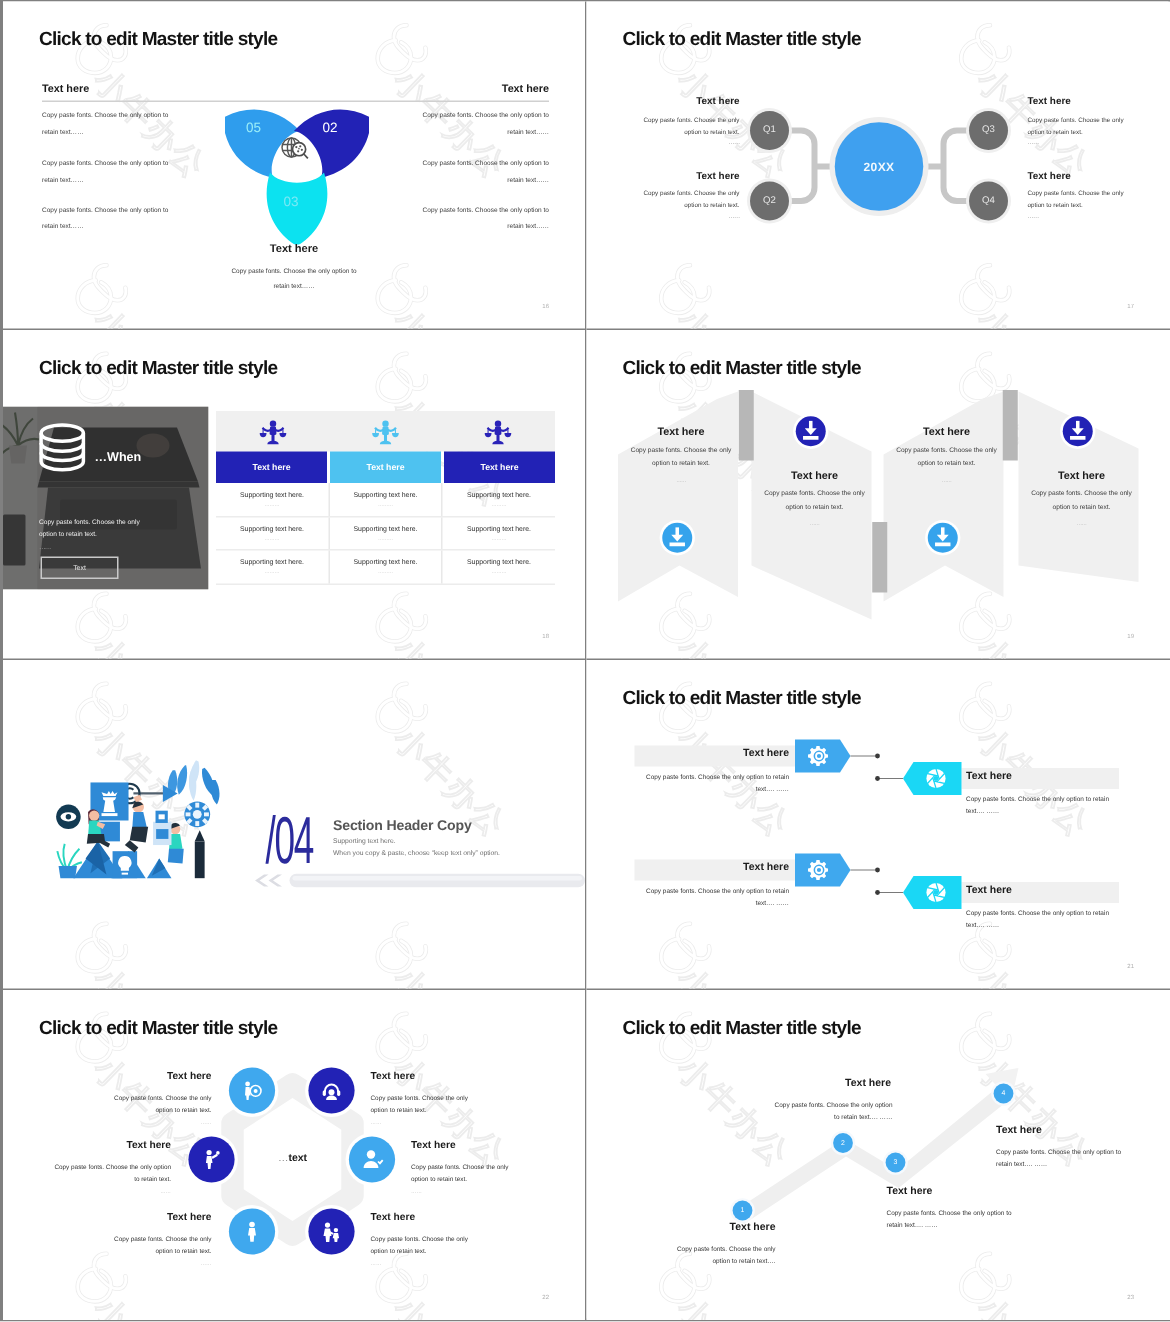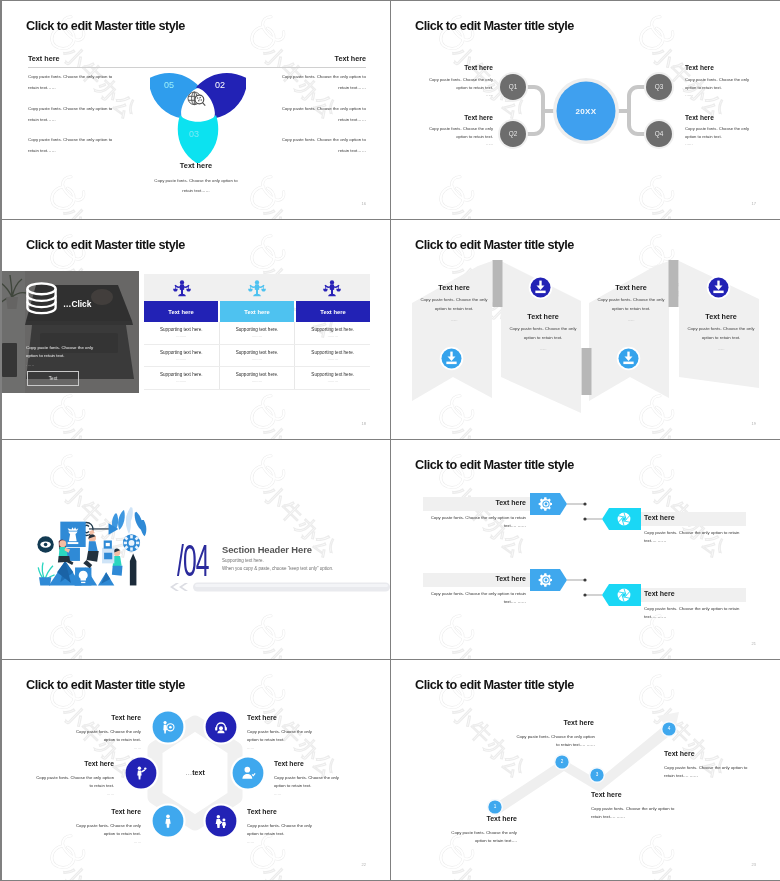--- a/index.html
+++ b/index.html
@@ -354,21 +354,21 @@
         <rect width="137" height="122" fill="#3a3a3a" opacity="0.72"></rect>
       </svg>
       <svg class="s18-dbic" viewBox="0 0 40 36">
         <g fill="none" stroke="#fff" stroke-width="2.4">
           <ellipse cx="20" cy="8" rx="14.5" ry="5.6"></ellipse>
           <path d="M5.5 8 V27.5 C5.5 30.6 12 33.1 20 33.1 C28 33.1 34.5 30.6 34.5 27.5 V8"></path>
           <path d="M5.5 14.8 C5.5 17.9 12 20.4 20 20.4 C28 20.4 34.5 17.9 34.5 14.8"></path>
           <path d="M5.5 21.2 C5.5 24.3 12 26.8 20 26.8 C28 26.8 34.5 24.3 34.5 21.2"></path>
         </g>
       </svg>
-      <div class="s18-cap">…Click</div>
+      <div class="s18-cap">…When</div>
       <div class="s18-ptxt"><span>Copy paste fonts. Choose the only</span><br><span>option to retain text.</span><br><span class="dots">……</span></div>
       <div class="s18-btn">Text</div>
     </div>
     <div class="s18-table">
       <div class="s18-icorow">
         <div class="s18-ic">
               <svg viewBox="0 0 30 30" style="position:absolute;left:50%;top:50%;transform:translate(-50%,-50%);width:19px;height:19px">
                 <g fill="#2a23b8">
                   <circle cx="15" cy="6.2" r="3.4"></circle>
                   <path d="M11.8 10.5 C11.8 9.6 12.4 9.1 15 9.1 C17.6 9.1 18.2 9.6 18.2 10.5 L18.6 16.5 C18.6 17.6 17.9 18.1 15 18.1 C12.1 18.1 11.4 17.6 11.4 16.5 Z"></path>
@@ -722,21 +722,21 @@
       <g>
         <rect x="112" y="72" width="8" height="30" fill="#1b2b3a"></rect>
         <path d="M112 72 l4 -9 l4 9 Z" fill="#1b2b3a"></path>
       </g>
       <g>
         <path d="M8 96 C5 88 4 80 6 74 M8 96 C10 88 14 82 18 78 M8 96 C3 91 1 85 0 80 M8 96 C12 92 16 90 20 89" stroke="#2ad6c0" stroke-width="1.6" fill="none"></path>
         <path d="M1 92 h15 l-1.5 10 h-12 Z" fill="#2f8ad6"></path>
       </g>
     </svg>
     <div class="s20-num">/04</div>
-    <div class="s20-hd">Section Header Here</div>
+    <div class="s20-hd">Section Header Copy</div>
     <div class="s20-s1">Supporting text here.</div>
     <div class="s20-s2">When you copy &amp; paste, choose “keep text only” option.</div>
     <svg class="s20-bar" viewBox="0 0 222 12">
       <g fill="#dcdde3">
             <path d="M8 2 L2 6 L8 10 L11 10 L5 6 L11 2 Z"></path>
             <path d="M17 2 L11 6 L17 10 L20 10 L14 6 L20 2 Z"></path>
           </g>
       <rect x="25" y="1.5" width="197" height="9" rx="4.5" fill="#e9eaee"></rect>
       <rect x="27" y="3" width="193" height="3" rx="1.5" fill="#f3f4f7"></rect>
     </svg>

